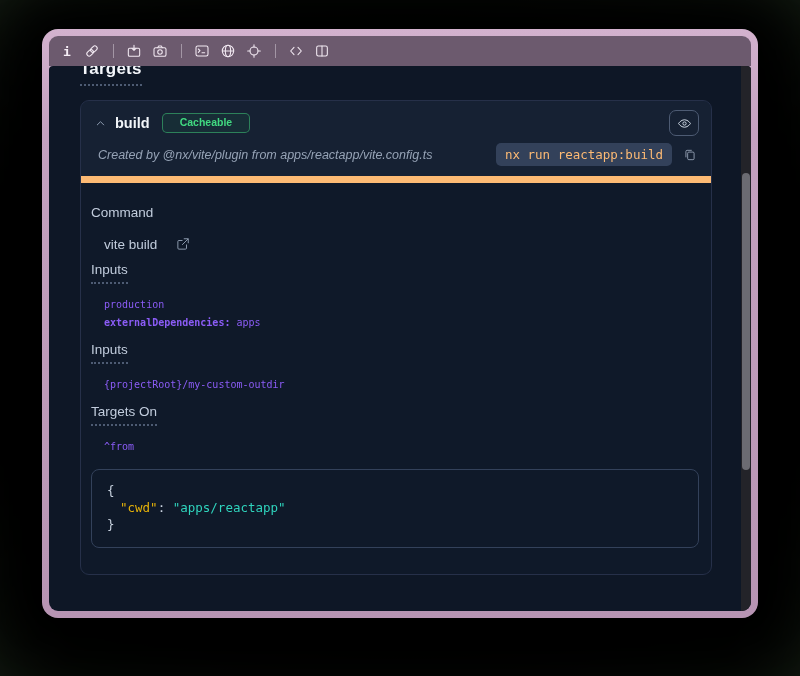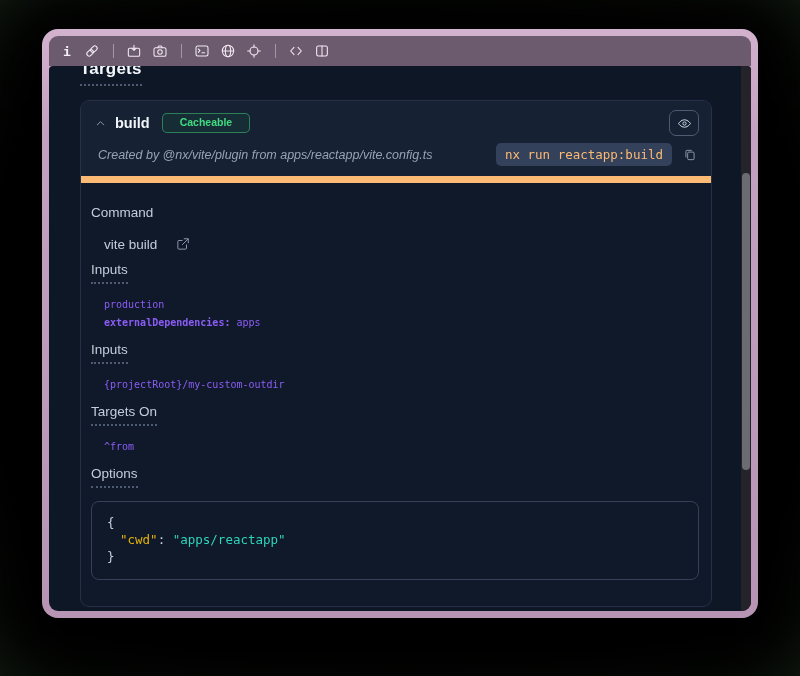--- a/index.html
+++ b/index.html
@@ -273,23 +273,20 @@
             <div>{projectRoot}/my-custom-outdir</div>
           </div>
 
           <div class="section-label">
             <span class="dotted">Targets On</span>
           </div>
           <div class="mono-list">
             <div>^from</div>
           </div>
 
-          <div class="section-label">
-            <span class="dotted">Options</span>
-          </div>
           <div class="code-block">
             <div>{</div>
             <div class="indent"><span class="json-key">"cwd"</span><span>: </span><span class="json-str">"apps/reactapp"</span></div>
             <div>}</div>
           </div>
 
         </div>
       </div>
 
     </div>

